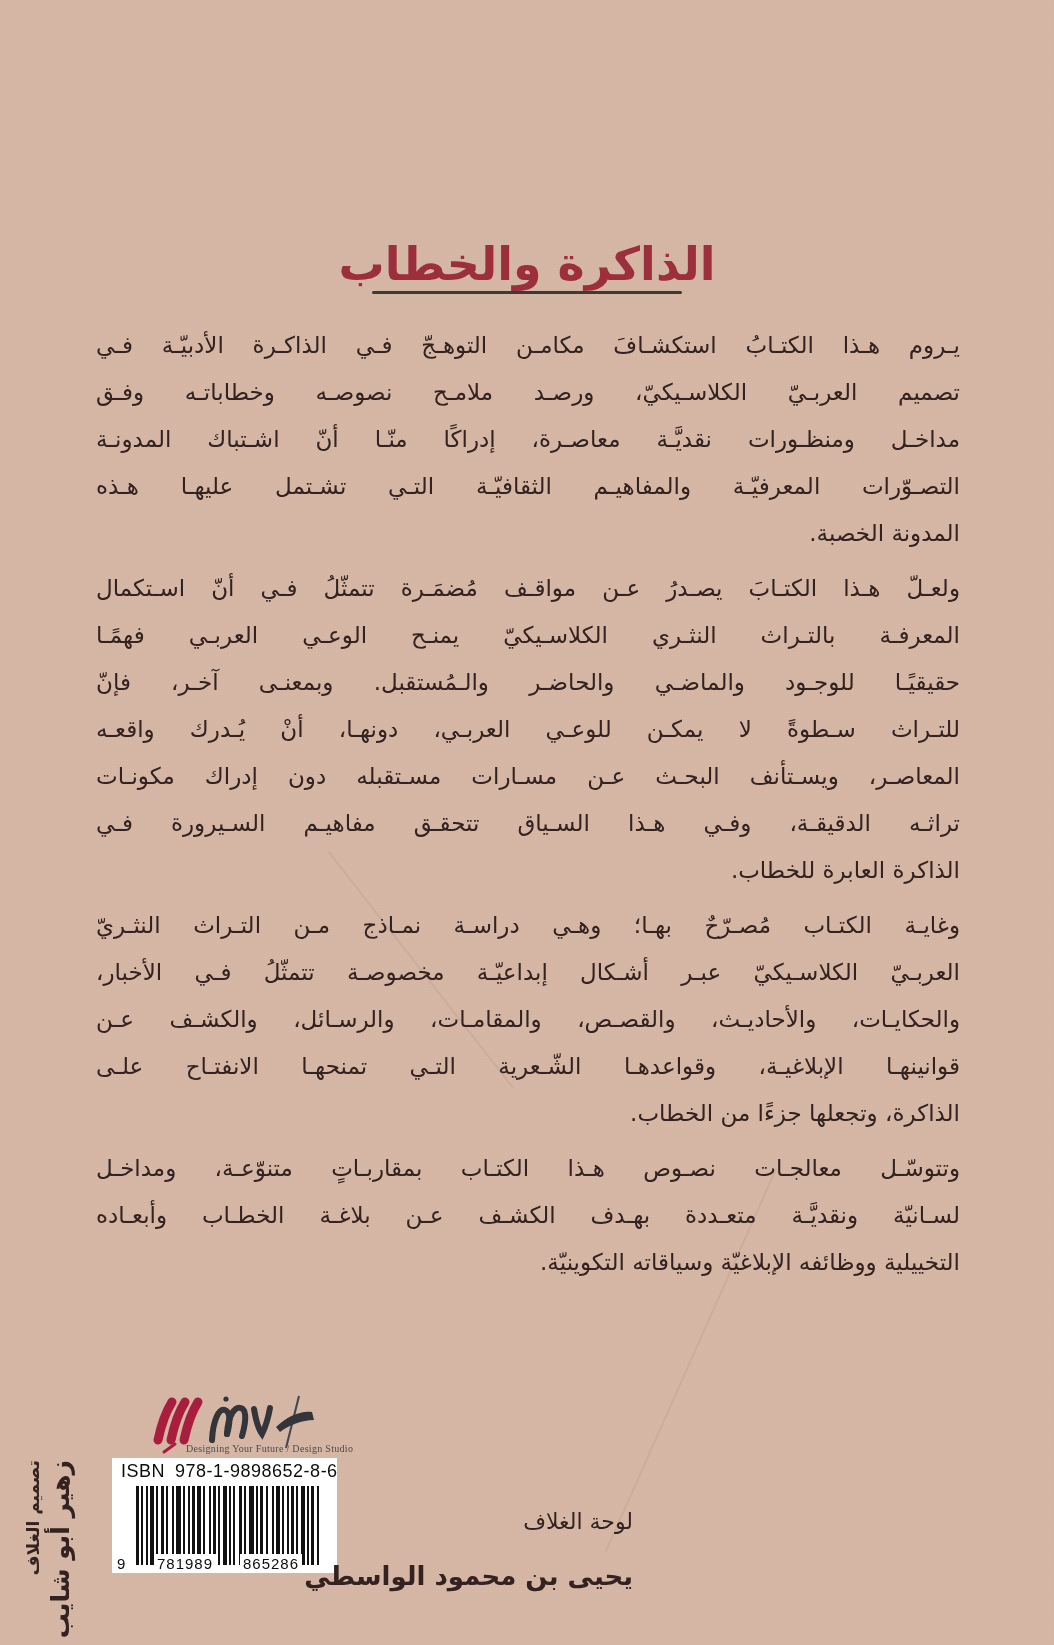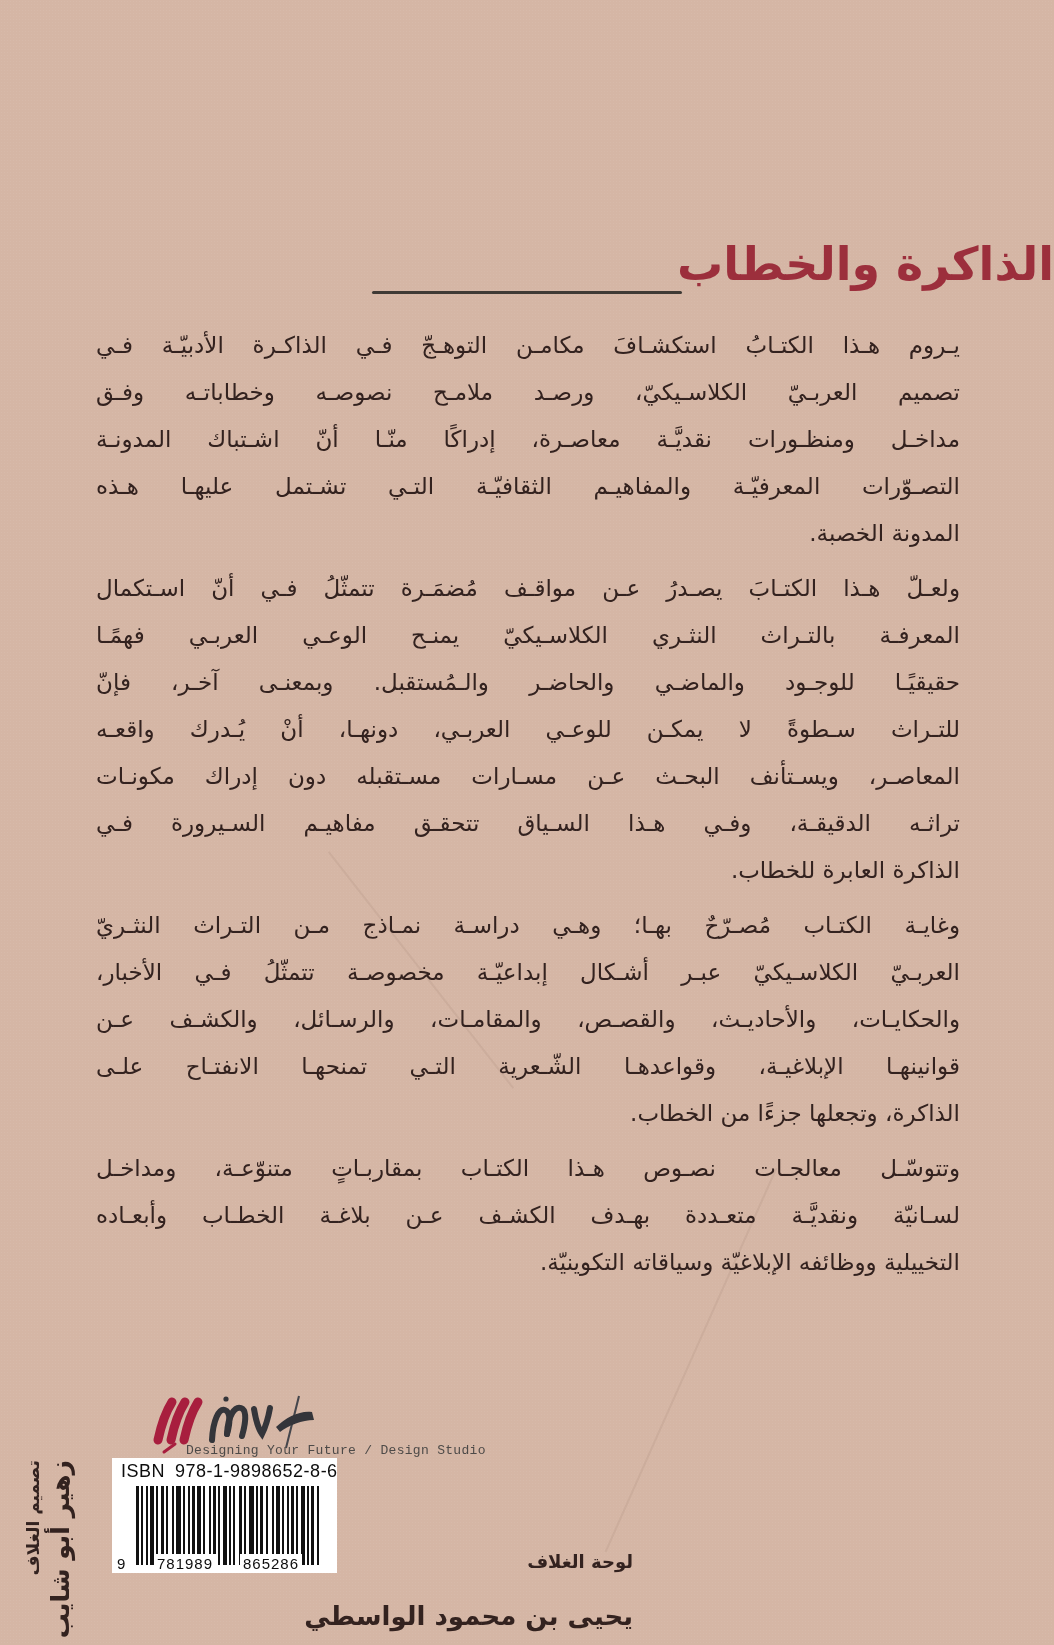--- a/index.html
+++ b/index.html
@@ -18,21 +18,21 @@
     background-image:radial-gradient(rgba(255,255,255,0.05) 1px, transparent 1px);
     background-size:3px 3px;
     overflow:hidden;
   }
   .crease{position:absolute;background:rgba(80,50,40,0.07);pointer-events:none;}
   .crease.c1{width:2px;height:420px;left:690px;top:1150px;transform:rotate(24deg);}
   .crease.c2{width:2px;height:300px;left:420px;top:820px;transform:rotate(-38deg);}
 
   .book-title{
     position:absolute;top:206px;left:0;right:0;
-    direction:rtl;
+    text-align:center;direction:rtl;
     color:var(--accent);font-size:46px;font-weight:700;
     letter-spacing:1px;
   }
   .title-rule{
     position:absolute;top:291px;left:50%;transform:translateX(-50%);
     width:310px;height:3px;background:var(--rule);border-radius:2px;
   }
 
   .text-block{
     position:absolute;top:322px;right:94px;left:96px;
@@ -44,21 +44,21 @@
     font-size:23px;font-weight:400;line-height:47px;
     text-align:justify;text-align-last:justify;
     white-space:nowrap;
   }
   .pline.last{text-align-last:right;white-space:normal;}
 
   
   .logo{position:absolute;left:148px;top:1392px;width:182px;height:66px;}
   .logo-tagline{
     position:absolute;left:186px;top:1443px;
-    font-family:Liberation Mono, monospace;font-size:13px;color:#4d4a48;
+    font-family:Liberation Serif, serif;font-size:10px;color:#4d4a48;
     letter-spacing:0.3px;white-space:nowrap;
   }
 
   
   .isbn-box{
     position:absolute;left:112px;top:1458px;width:225px;height:115px;
     background:#ffffff;
   }
   .isbn-line{
     position:absolute;top:3px;left:9px;right:4px;
@@ -79,21 +79,21 @@
   }
   .bc-d0{left:1px;padding:0 4px;}
   .bc-d1{left:42px;}
   .bc-d2{left:128px;}
 
   
   .art-credit{
     position:absolute;top:1502px;right:421px;
     direction:rtl;text-align:right;color:var(--ink);
   }
-  .art-credit .lbl{font-size:18px;font-weight:700;line-height:40px;margin-top:40px;}
+  .art-credit .lbl{font-size:22px;font-weight:400;line-height:40px;}
   .art-credit .who{font-size:26px;font-weight:700;line-height:40px;margin-top:14px;white-space:nowrap;}
 
   
   .side-credit{
     position:absolute;left:-45px;top:1513px;width:190px;height:84px;
     transform:rotate(-90deg);
     direction:rtl;text-align:right;color:var(--ink);
     display:flex;flex-direction:column;justify-content:center;
   }
   .side-credit .lbl{font-size:17px;font-weight:700;line-height:22px;}

